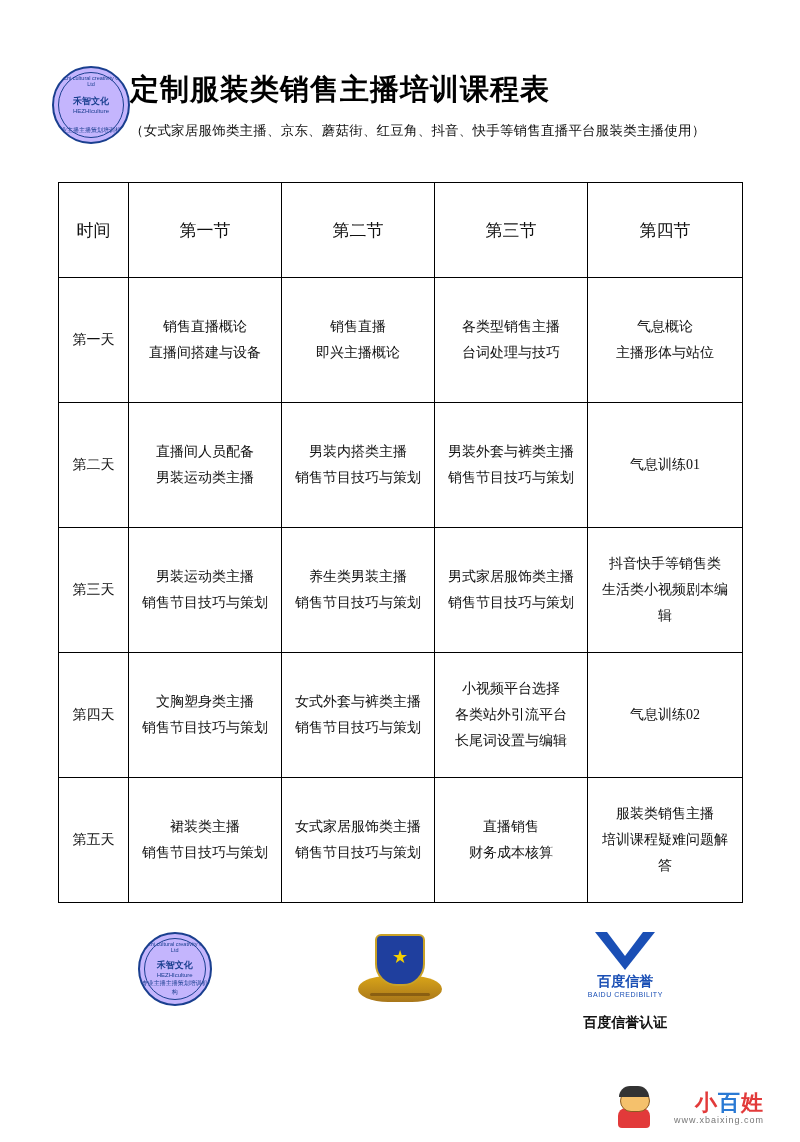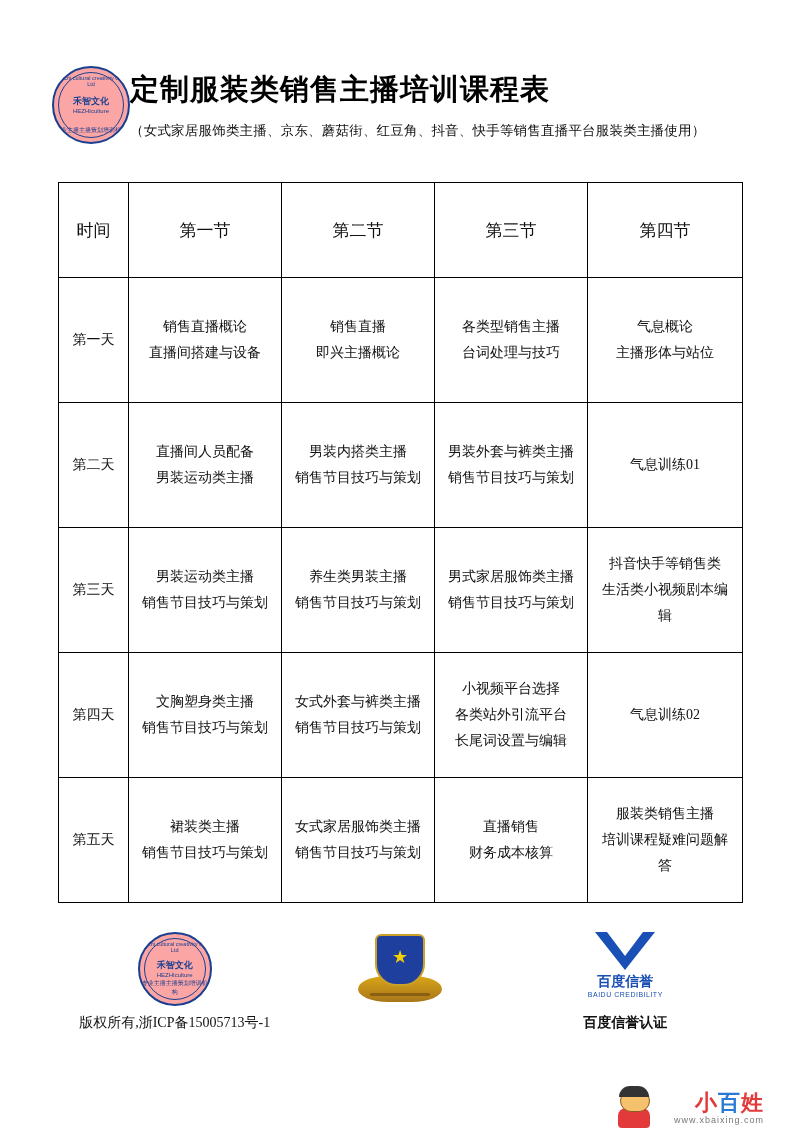--- a/index.html
+++ b/index.html
@@ -54,21 +54,21 @@
     letter-spacing: 0.2px;
   }
 
   
   .seal {
     position: relative;
     width: 100%;
     height: 100%;
     border-radius: 50%;
     border: 2px solid #1a3f8f;
-    background: #fca5a5;
+    background: #c4b5fd;
     box-sizing: border-box;
     overflow: hidden;
   }
   .seal .ring {
     position: absolute;
     left: 4px; top: 4px; right: 4px; bottom: 4px;
     border-radius: 50%;
     border: 1px solid #1a3f8f;
   }
   .seal .inner {
@@ -469,21 +469,20 @@
               <div class="ring"></div>
               <div class="arc-top">HeZhi cultural creativity Co., Ltd</div>
               <div class="inner">
                 <div class="cn">禾智文化</div>
                 <div class="en">HEZHIculture</div>
               </div>
               <div class="arc-bottom">专业主播主播策划培训机构</div>
             </div>
           </div>
         </div>
-        <div class="badge-label">版权所有,浙ICP备15005713号-1</div>
       </div>
 
       <div class="badge">
         <div class="badge-icon">
           <div class="gov">
             <div class="wings"></div>
             <div class="wing-line"></div>
             <div class="shield">
               <div class="star">★</div>
             </div>

